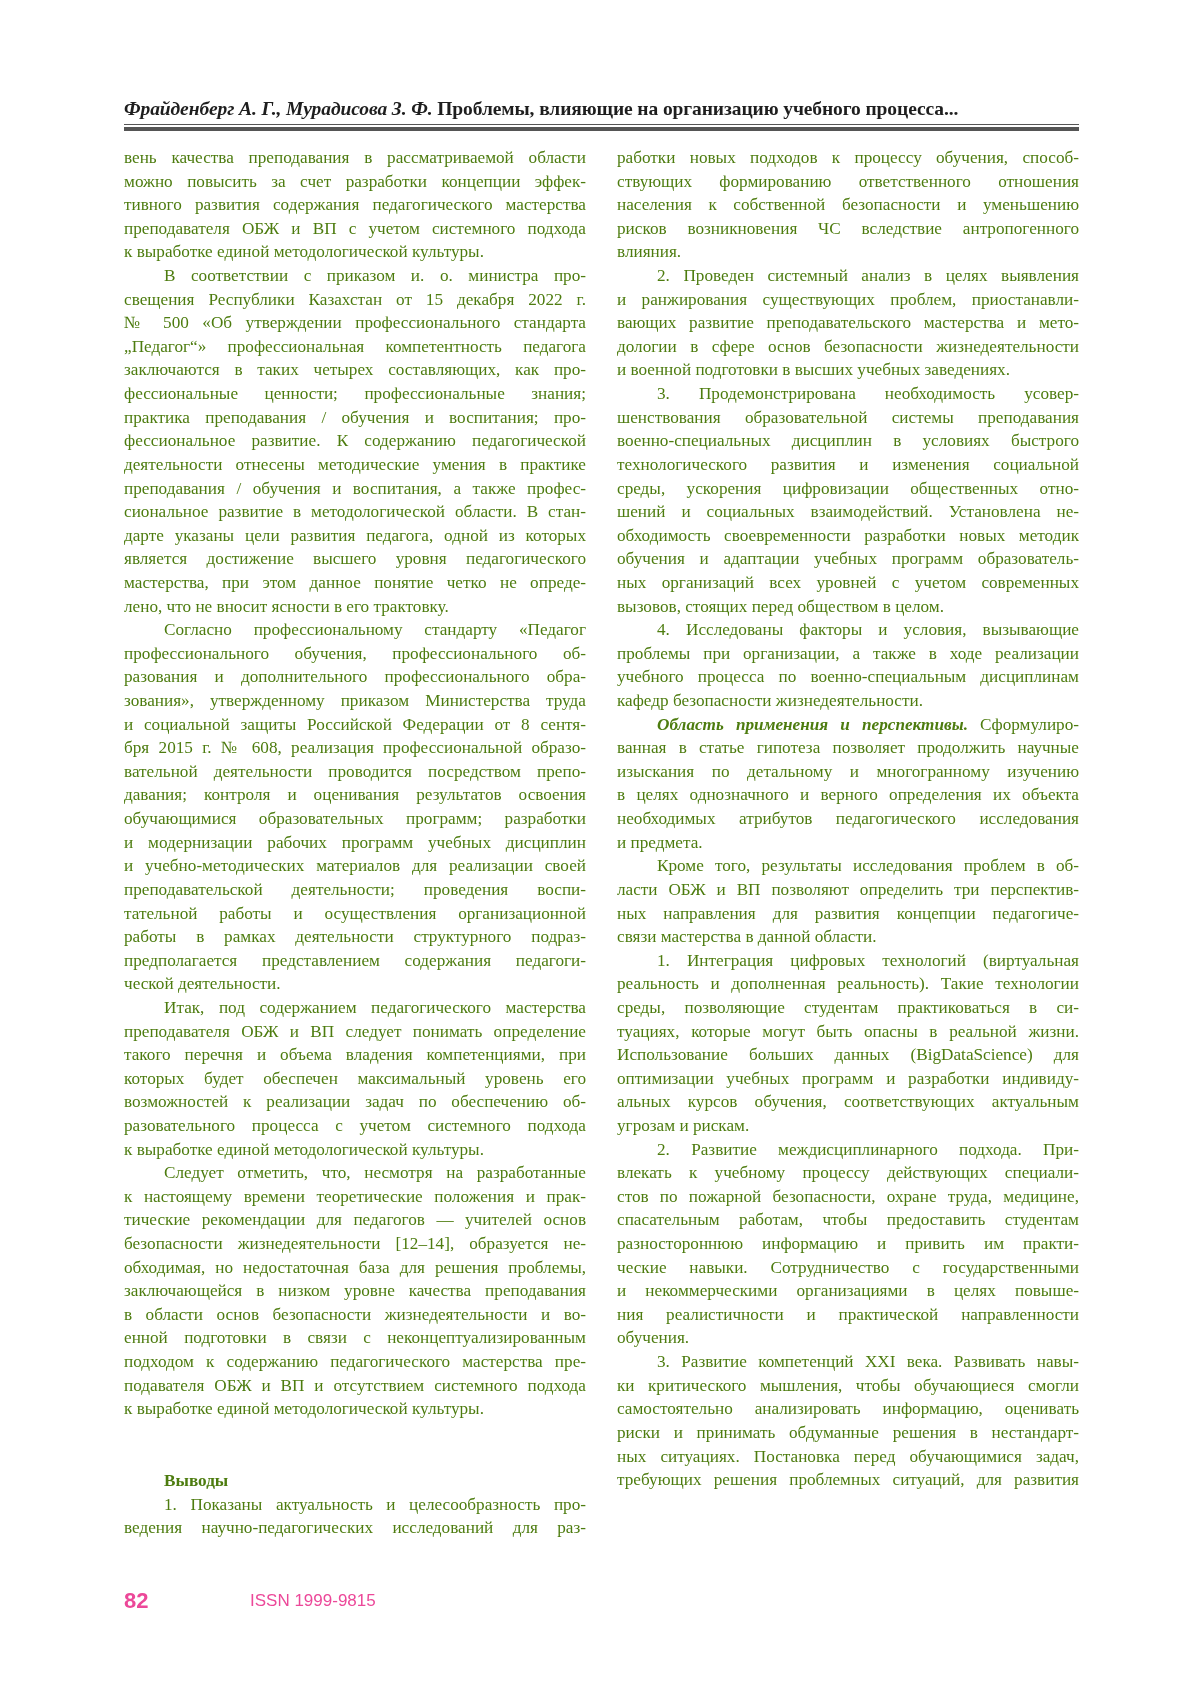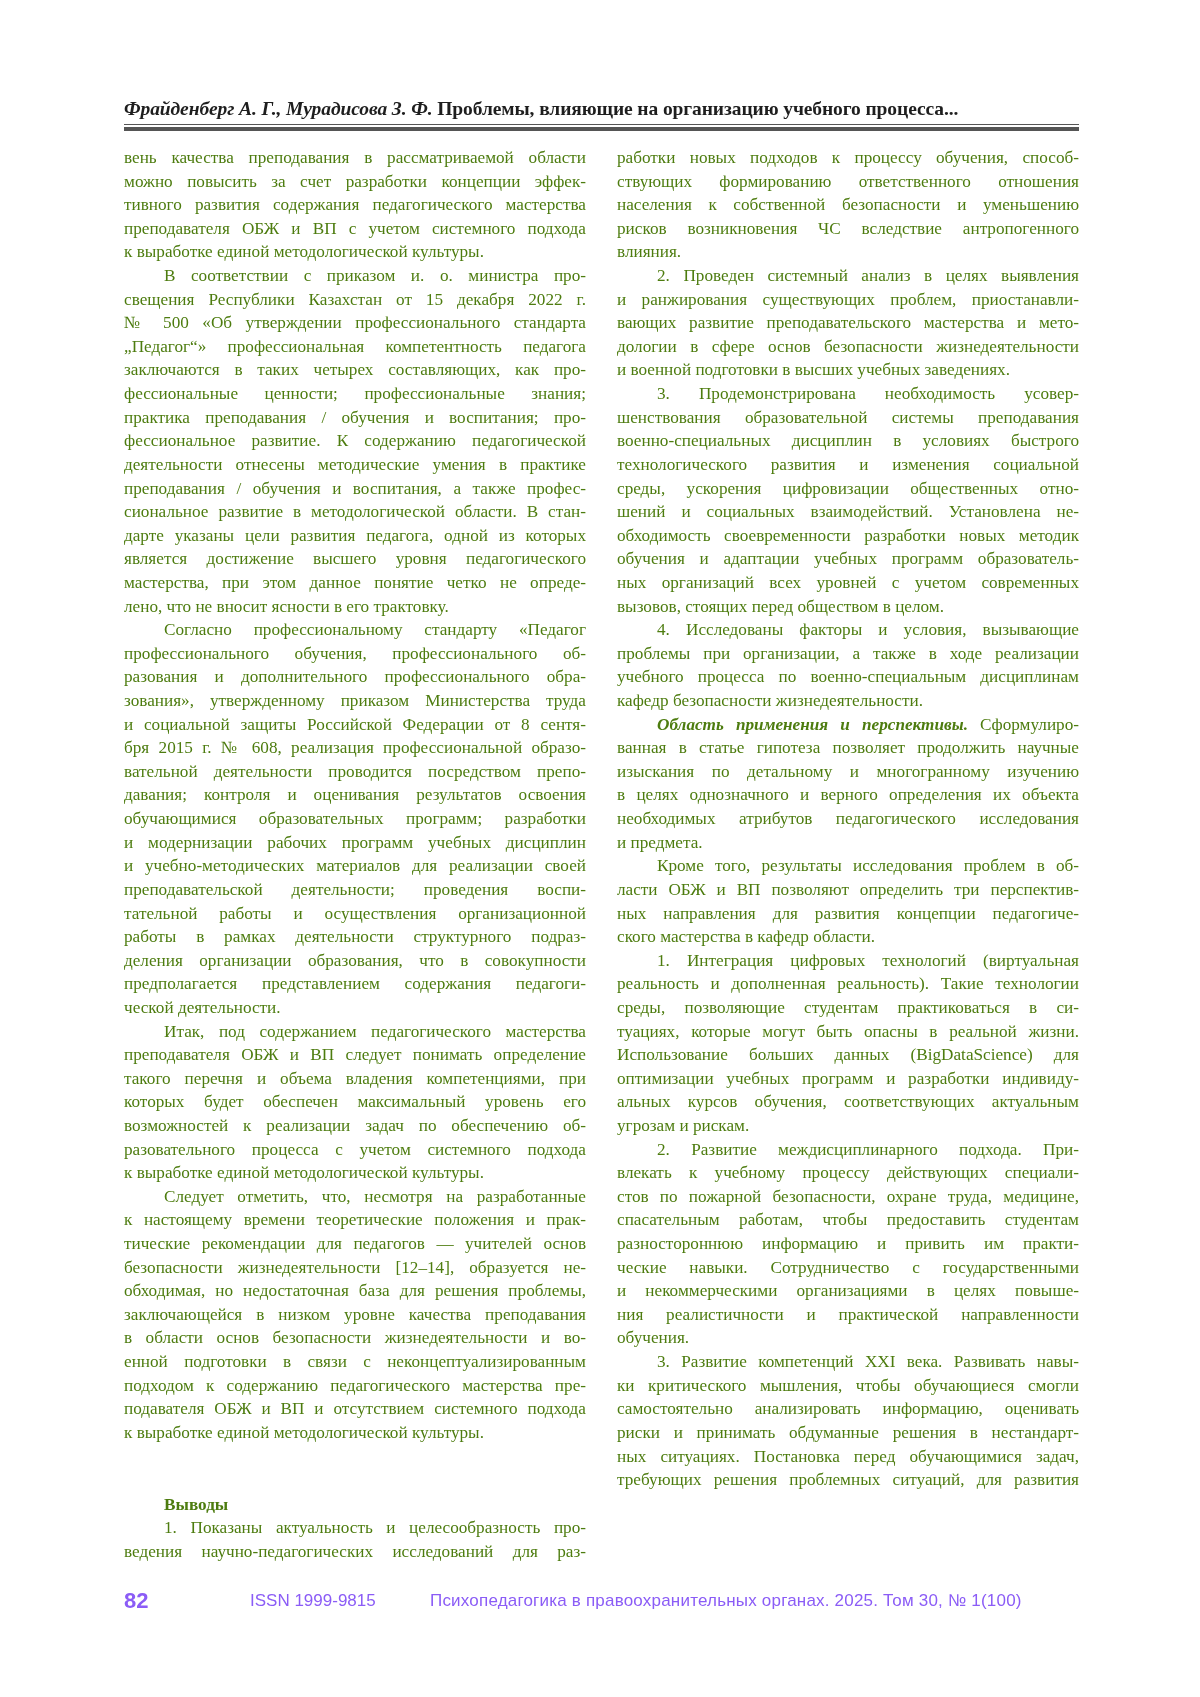--- a/index.html
+++ b/index.html
@@ -25,21 +25,21 @@
   .line {
     display: block; height: 23.62px; white-space: nowrap; overflow: hidden;
     text-align: justify; text-align-last: justify;
   }
   .line.last { text-align-last: left; }
   .line.indent { padding-left: 40px; }
   .bold { font-weight: bold; margin-top: 48px; }
   .bolditalic { font-weight: bold; font-style: italic; }
   .footer {
     position: absolute; top: 1588px; left: 124px; width: 955px; height: 30px;
-    font-family: "Liberation Sans", "DejaVu Sans", sans-serif; color: #8b5cf6;
+    font-family: "Liberation Sans", "DejaVu Sans", sans-serif; color: #ec4899;
   }
   .footer .page-num { position: absolute; left: 0; top: 0; font-size: 22px; font-weight: bold; }
   .footer .issn { position: absolute; left: 126px; top: 3px; font-size: 17px; }
   .footer .journal { position: absolute; left: 306px; top: 3px; font-size: 17px; white-space: nowrap; letter-spacing: 0.2px; }
 </style>
 </head>
 <body>
 
 <div class="running-head">
   <span class="authors">Фрайденберг А. Г., Мурадисова З. Ф.</span><span> Проблемы, влияющие на организацию учебного процесса...</span>
@@ -75,21 +75,20 @@
     <span class="line">и социальной защиты Российской Федерации от 8 сентя-</span>
     <span class="line">бря 2015 г. № 608, реализация профессиональной образо-</span>
     <span class="line">вательной деятельности проводится посредством препо-</span>
     <span class="line">давания; контроля и оценивания результатов освоения</span>
     <span class="line">обучающимися образовательных программ; разработки</span>
     <span class="line">и модернизации рабочих программ учебных дисциплин</span>
     <span class="line">и учебно-методических материалов для реализации своей</span>
     <span class="line">преподавательской деятельности; проведения воспи-</span>
     <span class="line">тательной работы и осуществления организационной</span>
     <span class="line">работы в рамках деятельности структурного подраз-</span>
-    <span class="line">деления организации образования, что в совокупности</span>
     <span class="line">предполагается представлением содержания педагоги-</span>
     <span class="line last">ческой деятельности.</span>
     <span class="line indent">Итак, под содержанием педагогического мастерства</span>
     <span class="line">преподавателя ОБЖ и ВП следует понимать определение</span>
     <span class="line">такого перечня и объема владения компетенциями, при</span>
     <span class="line">которых будет обеспечен максимальный уровень его</span>
     <span class="line">возможностей к реализации задач по обеспечению об-</span>
     <span class="line">разовательного процесса с учетом системного подхода</span>
     <span class="line last">к выработке единой методологической культуры.</span>
     <span class="line indent">Следует отметить, что, несмотря на разработанные</span>
@@ -134,21 +133,21 @@
     <span class="line last">кафедр безопасности жизнедеятельности.</span>
     <span class="line indent"><span class="bolditalic">Область применения и перспективы. </span><span>Сформулиро-</span></span>
     <span class="line">ванная в статье гипотеза позволяет продолжить научные</span>
     <span class="line">изыскания по детальному и многогранному изучению</span>
     <span class="line">в целях однозначного и верного определения их объекта</span>
     <span class="line">необходимых атрибутов педагогического исследования</span>
     <span class="line last">и предмета.</span>
     <span class="line indent">Кроме того, результаты исследования проблем в об-</span>
     <span class="line">ласти ОБЖ и ВП позволяют определить три перспектив-</span>
     <span class="line">ных направления для развития концепции педагогиче-</span>
-    <span class="line last">ского мастерства в кафедр области.</span>
+    <span class="line last">связи мастерства в данной области.</span>
     <span class="line indent">1.  Интеграция цифровых технологий (виртуальная</span>
     <span class="line">реальность и дополненная реальность). Такие технологии</span>
     <span class="line">среды, позволяющие студентам практиковаться в си-</span>
     <span class="line">туациях, которые могут быть опасны в реальной жизни.</span>
     <span class="line">Использование больших данных (BigDataScience) для</span>
     <span class="line">оптимизации учебных программ и разработки индивиду-</span>
     <span class="line">альных курсов обучения, соответствующих актуальным</span>
     <span class="line last">угрозам и рискам.</span>
     <span class="line indent">2.  Развитие междисциплинарного подхода. При-</span>
     <span class="line">влекать к учебному процессу действующих специали-</span>
@@ -163,14 +162,13 @@
     <span class="line">ки критического мышления, чтобы обучающиеся смогли</span>
     <span class="line">самостоятельно анализировать информацию, оценивать</span>
     <span class="line">риски и принимать обдуманные решения в нестандарт-</span>
     <span class="line">ных ситуациях. Постановка перед обучающимися задач,</span>
     <span class="line">требующих решения проблемных ситуаций, для развития</span>
   </div>
 
 <div class="footer">
   <span class="page-num">82</span>
   <span class="issn">ISSN 1999-9815</span>
-  <span class="journal">Психопедагогика в правоохранительных органах. 2025. Том 30, № 1(100)</span>
 </div>
 
 </body></html>

